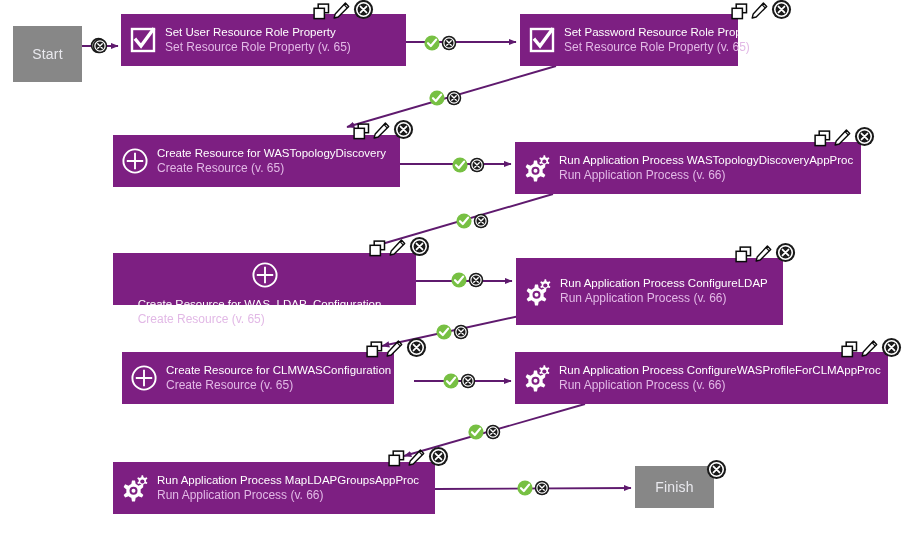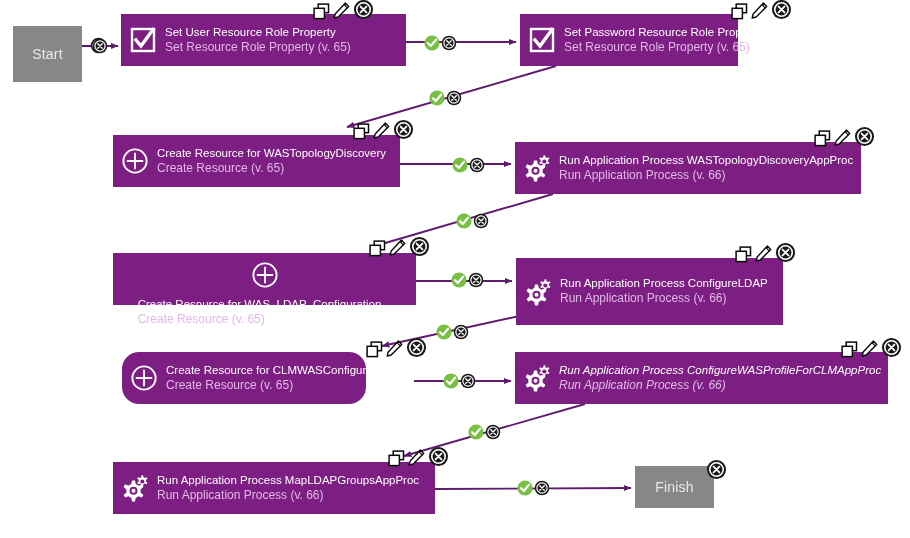--- a/index.html
+++ b/index.html
@@ -239,21 +239,21 @@
         <span class="t-ico"><svg width="17" height="18" viewBox="0 0 17 18">
             <path d="M 12.4 1.1 L 15.7 4.4 L 5.2 15.0 L 1.2 16.0 L 2.2 11.9 Z" fill="#ffffff" stroke="#0a0a0a" stroke-width="1.4" stroke-linejoin="round"></path>
             <path d="M 11.0 2.6 L 14.2 5.9" stroke="#0a0a0a" stroke-width="1.2"></path>
           </svg></span>
         <span class="t-ico"><svg width="21" height="21" viewBox="0 0 20 20">
             <circle cx="10" cy="10" r="9.1" fill="#1a1a1a"></circle>
             <circle cx="10" cy="10" r="6.4" fill="none" stroke="#ffffff" stroke-width="1.5"></circle>
             <path d="M 7.2 7.2 L 12.8 12.8 M 12.8 7.2 L 7.2 12.8" stroke="#ffffff" stroke-width="1.7" stroke-linecap="round"></path>
           </svg></span>
       </div>
-      <div class="node step" style="left: 122px; top: 352px; width: 244px; height: 52px; border-radius: 17px;">
+      <div class="node step" style="left: 122px; top: 352px; width: 272px; height: 52px;">
         <div class="node-icon">
           <svg width="28" height="28" viewBox="0 0 28 28">
             <circle cx="14" cy="14" r="11.6" fill="none" stroke="#ffffff" stroke-width="1.9"></circle>
             <path d="M 14 5.8 L 14 22.2 M 5.8 14 L 22.2 14" stroke="#ffffff" stroke-width="1.9" stroke-linecap="butt"></path>
           </svg>
         </div>
         <div class="node-text">
           <div class="node-title">Create Resource for CLMWASConfiguration</div>
           <div class="node-sub">Create Resource (v. 65)</div>
         </div>
@@ -266,21 +266,21 @@
         <span class="t-ico"><svg width="17" height="18" viewBox="0 0 17 18">
             <path d="M 12.4 1.1 L 15.7 4.4 L 5.2 15.0 L 1.2 16.0 L 2.2 11.9 Z" fill="#ffffff" stroke="#0a0a0a" stroke-width="1.4" stroke-linejoin="round"></path>
             <path d="M 11.0 2.6 L 14.2 5.9" stroke="#0a0a0a" stroke-width="1.2"></path>
           </svg></span>
         <span class="t-ico"><svg width="21" height="21" viewBox="0 0 20 20">
             <circle cx="10" cy="10" r="9.1" fill="#1a1a1a"></circle>
             <circle cx="10" cy="10" r="6.4" fill="none" stroke="#ffffff" stroke-width="1.5"></circle>
             <path d="M 7.2 7.2 L 12.8 12.8 M 12.8 7.2 L 7.2 12.8" stroke="#ffffff" stroke-width="1.7" stroke-linecap="round"></path>
           </svg></span>
       </div>
-      <div class="node step" style="left: 515px; top: 352px; width: 373px; height: 52px; font-style: italic;">
+      <div class="node step" style="left: 515px; top: 352px; width: 373px; height: 52px;">
         <div class="node-icon">
           <svg width="30" height="28" viewBox="0 0 30 28">
             <g fill="#ffffff">
               <path d="M21.6 1.2 l1.5 0 .35 2.0 a4.2 4.2 0 0 1 1.35 .78 l1.9-.72 .75 1.3 -1.5 1.35 a4.2 4.2 0 0 1 0 1.56 l1.5 1.35 -.75 1.3 -1.9-.72 a4.2 4.2 0 0 1-1.35 .78 l-.35 2.0 -1.5 0 -.35-2.0 a4.2 4.2 0 0 1-1.35-.78 l-1.9 .72 -.75-1.3 1.5-1.35 a4.2 4.2 0 0 1 0-1.56 l-1.5-1.35 .75-1.3 1.9 .72 a4.2 4.2 0 0 1 1.35-.78 z"></path>
               <circle cx="22.35" cy="7.5" r="2.1" fill="#7d1f82"></circle>
               <path d="M12.0 6.4 l3.0 0 .7 3.7 a8.3 8.3 0 0 1 2.65 1.55 l3.55-1.35 1.5 2.6 -2.85 2.5 a8.3 8.3 0 0 1 0 3.05 l2.85 2.5 -1.5 2.6 -3.55-1.35 a8.3 8.3 0 0 1-2.65 1.55 l-.7 3.7 -3.0 0 -.7-3.7 a8.3 8.3 0 0 1-2.65-1.55 l-3.55 1.35 -1.5-2.6 2.85-2.5 a8.3 8.3 0 0 1 0-3.05 l-2.85-2.5 1.5-2.6 3.55 1.35 a8.3 8.3 0 0 1 2.65-1.55 z"></path>
               <circle cx="13.5" cy="16.85" r="4.0" fill="#7d1f82"></circle>
               <circle cx="13.5" cy="16.85" r="2.0" fill="#ffffff"></circle>
             </g>
           </svg>

